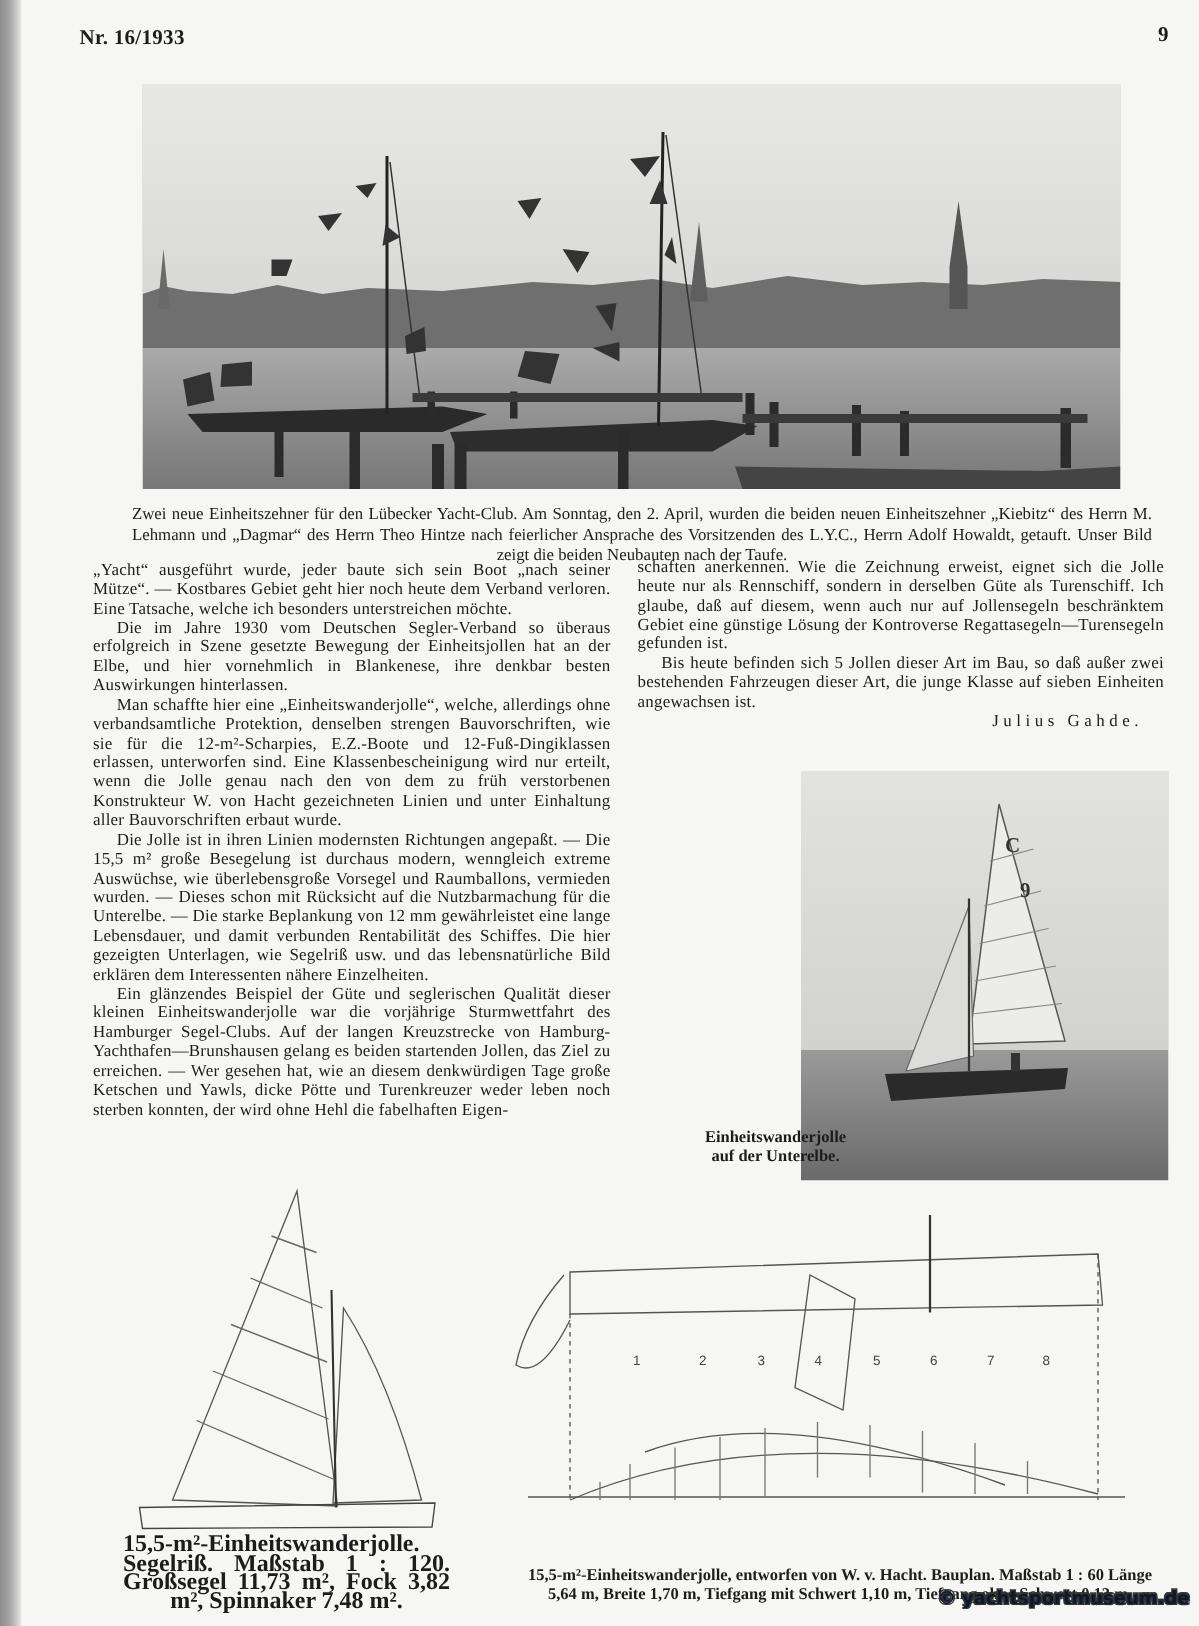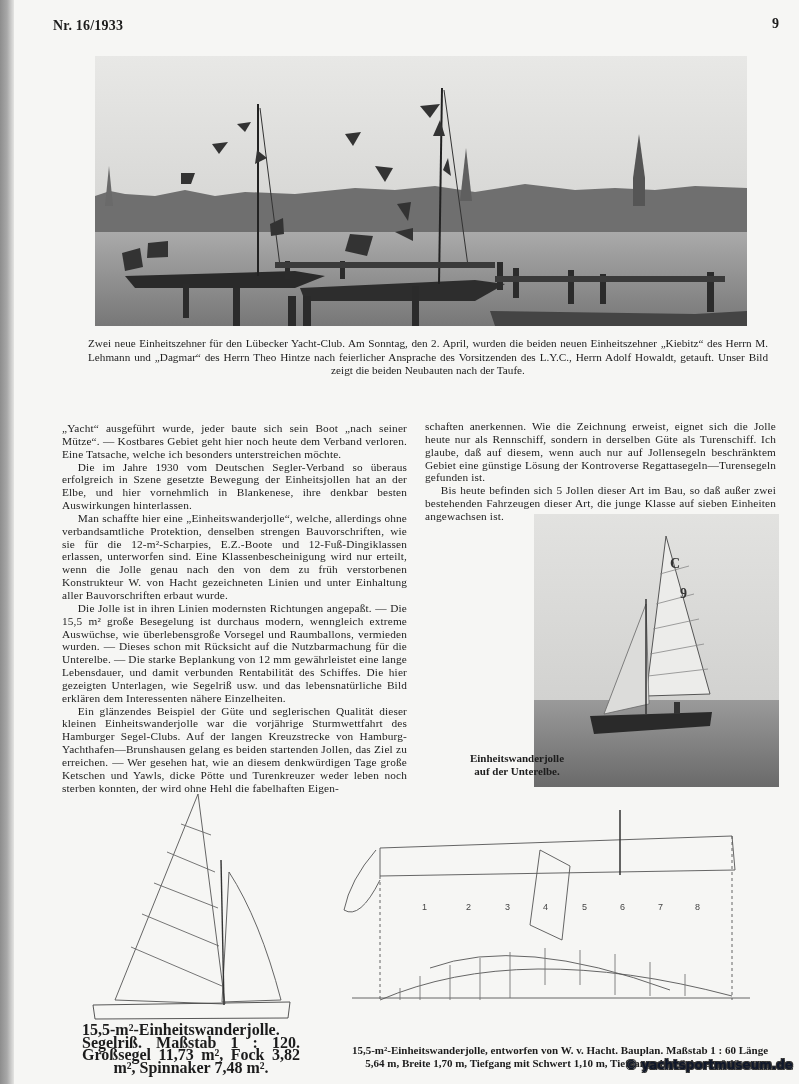--- a/index.html
+++ b/index.html
@@ -4,21 +4,21 @@
 <style>
   html, body { margin:0; padding:0; }
   body { width:799px; height:1084px; background:#f6f6f4; position:relative; overflow:hidden; font-family:"Liberation Serif", serif; color:#1c1c1c; }
   .spine { position:absolute; left:0; top:0; width:14px; height:1084px; background:linear-gradient(to right,#8d8d8d 0%,#a8a8a8 50%,#e4e4e2 100%); }
   .hdr-left { position:absolute; left:53px; top:18px; font-size:14px; font-weight:bold; letter-spacing:0.2px; }
   .hdr-right { position:absolute; left:772px; top:16px; font-size:14px; font-weight:bold; }
   .photo { position:absolute; overflow:hidden; background:#cfcfcf; }
   .photo svg { display:block; }
   #top-photo { left:95px; top:56px; width:652px; height:270px; }
   .caption-top { position:absolute; left:88px; top:337px; width:680px; font-size:11.2px; line-height:13.5px; text-align:justify; text-align-last:center; }
-  .col { position:absolute; font-size:11.3px; line-height:12.85px; text-align:justify; letter-spacing:0.15px;margin-top:48px; }
+  .col { position:absolute; font-size:11.3px; line-height:12.85px; text-align:justify; letter-spacing:0.15px; }
   .col p { margin:0; text-indent:1.4em; }
   .col p.noindent { text-indent:0; }
   #col-left { left:62px; top:374px; width:345px; }
   #col-right { left:425px; top:372px; width:351px; }
   .author { text-align:right; letter-spacing:3px; padding-right:14px; }
   #sail-photo { left:534px; top:514px; width:245px; height:273px; }
   .caption-sail { position:absolute; left:428px; top:752px; width:100px; font-size:11px; font-weight:bold; line-height:13px; text-align:center;margin-left:39px; }
   #sailplan { position:absolute; left:85px; top:790px; width:210px; height:230px; }
   #bauplan { position:absolute; left:340px; top:800px; width:420px; height:215px; }
   .caption-sailplan { position:absolute; left:82px; top:1024px; width:218px; font-size:16px; font-weight:bold; line-height:12.5px; text-align:justify; text-align-last:center; }
@@ -105,20 +105,21 @@
   <p class="noindent">„Yacht“ ausgeführt wurde, jeder baute sich sein Boot „nach seiner Mütze“. — Kostbares Gebiet geht hier noch heute dem Verband verloren. Eine Tatsache, welche ich besonders unterstreichen möchte.</p>
   <p>Die im Jahre 1930 vom Deutschen Segler-Verband so überaus erfolgreich in Szene gesetzte Bewegung der Einheitsjollen hat an der Elbe, und hier vornehmlich in Blankenese, ihre denkbar besten Auswirkungen hinterlassen.</p>
   <p>Man schaffte hier eine „Einheitswanderjolle“, welche, allerdings ohne verbandsamtliche Protektion, denselben strengen Bauvorschriften, wie sie für die 12-m²-Scharpies, E.Z.-Boote und 12-Fuß-Dingiklassen erlassen, unterworfen sind. Eine Klassenbescheinigung wird nur erteilt, wenn die Jolle genau nach den von dem zu früh verstorbenen Konstrukteur W. von Hacht gezeichneten Linien und unter Einhaltung aller Bauvorschriften erbaut wurde.</p>
   <p>Die Jolle ist in ihren Linien modernsten Richtungen angepaßt. — Die 15,5 m² große Besegelung ist durchaus modern, wenngleich extreme Auswüchse, wie überlebensgroße Vorsegel und Raumballons, vermieden wurden. — Dieses schon mit Rücksicht auf die Nutzbarmachung für die Unterelbe. — Die starke Beplankung von 12 mm gewährleistet eine lange Lebensdauer, und damit verbunden Rentabilität des Schiffes. Die hier gezeigten Unterlagen, wie Segelriß usw. und das lebensnatürliche Bild erklären dem Interessenten nähere Einzelheiten.</p>
   <p>Ein glänzendes Beispiel der Güte und seglerischen Qualität dieser kleinen Einheitswanderjolle war die vorjährige Sturmwettfahrt des Hamburger Segel-Clubs. Auf der langen Kreuzstrecke von Hamburg-Yachthafen—Brunshausen gelang es beiden startenden Jollen, das Ziel zu erreichen. — Wer gesehen hat, wie an diesem denkwürdigen Tage große Ketschen und Yawls, dicke Pötte und Turenkreuzer weder leben noch sterben konnten, der wird ohne Hehl die fabelhaften Eigen-</p>
 </div>
 
 <div class="col" id="col-right">
   <p class="noindent">schaften anerkennen. Wie die Zeichnung erweist, eignet sich die Jolle heute nur als Rennschiff, sondern in derselben Güte als Turenschiff. Ich glaube, daß auf diesem, wenn auch nur auf Jollensegeln beschränktem Gebiet eine günstige Lösung der Kontroverse Regattasegeln—Turensegeln gefunden ist.</p>
   <p>Bis heute befinden sich 5 Jollen dieser Art im Bau, so daß außer zwei bestehenden Fahrzeugen dieser Art, die junge Klasse auf sieben Einheiten angewachsen ist.</p>
+  <p class="author">Julius Gahde.</p>
 </div>
 
 <div class="photo" id="sail-photo">
   <svg width="245" height="273" viewBox="0 0 245 273">
     <defs>
       <linearGradient id="sky2" x1="0" y1="0" x2="0" y2="1">
         <stop offset="0" stop-color="#e2e2e0"></stop>
           <stop offset="1" stop-color="#d2d2d0"></stop>
       </linearGradient>
       <linearGradient id="sea2" x1="0" y1="0" x2="0" y2="1">

